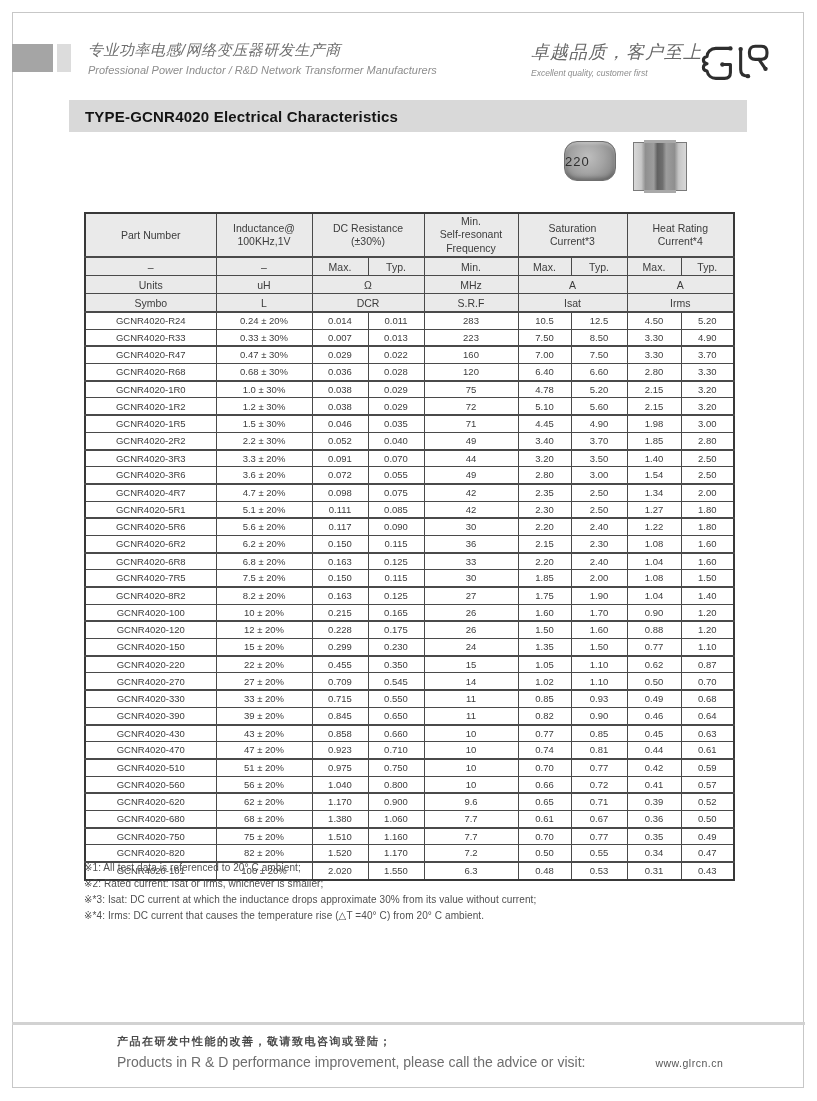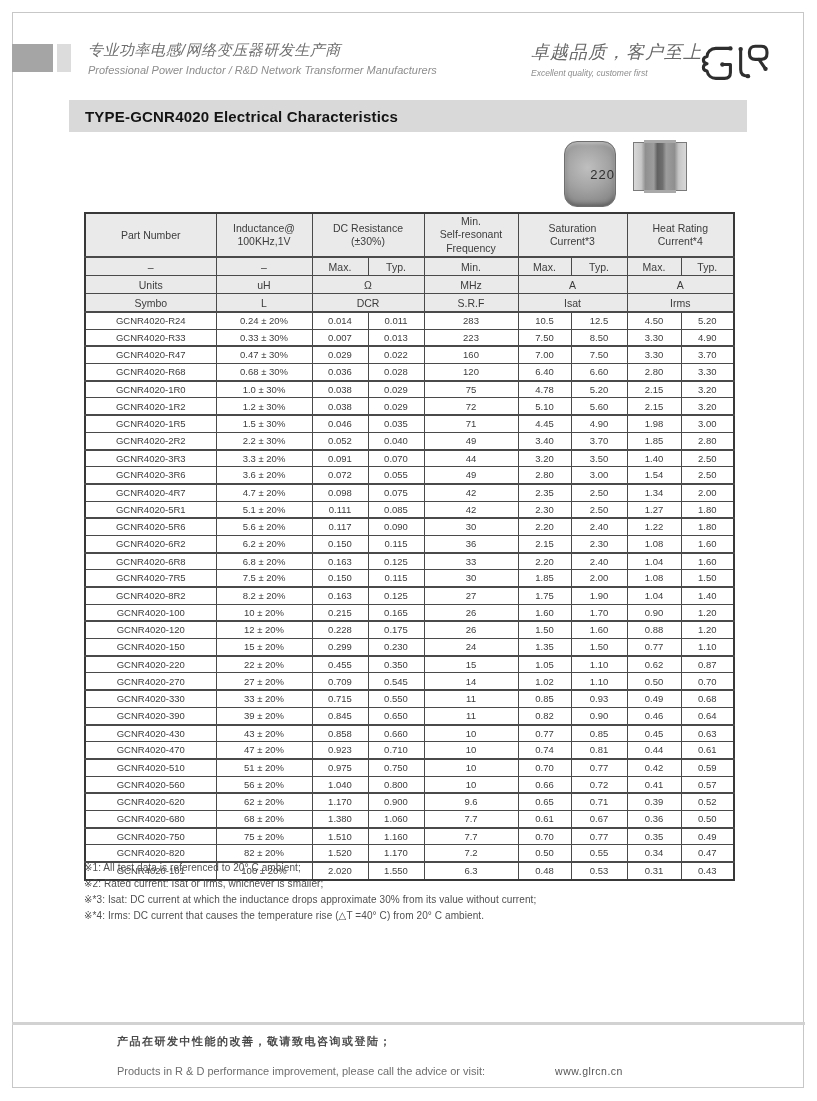--- a/index.html
+++ b/index.html
@@ -21,25 +21,25 @@
   .quality { position:absolute; left:531px; top:40px; }
   .quality-cn { font-size:18px; color:#686868; font-style:italic; letter-spacing:1px; }
   .quality-en { font-size:8.5px; color:#8d8d8d; font-style:italic; margin-top:4px; }
 
   .logo { position:absolute; left:699px; top:39px; width:76px; height:48px; }
 
   .title-bar { position:absolute; left:69px; top:100px; width:678px; height:32px;
     background:#d9d9d9; display:flex; align-items:center; }
   .title-text { font-size:15px; font-weight:bold; color:#141414; padding-left:16px; letter-spacing:0.2px; }
 
-  .img-top { position:absolute; left:564px; top:141px; width:52px; height:66px;
+  .img-top { position:absolute; left:564px; top:141px; width:52px; height:40px;
     border-radius:13px; border:1px solid #6f6f6f; box-sizing:border-box;
     background:radial-gradient(circle at 45% 40%, #bfbfbf 0%, #a4a4a4 45%, #898989 80%, #787878 100%);
     box-shadow:inset 0 2px 3px rgba(255,255,255,.35), inset 0 -2px 4px rgba(0,0,0,.3);
-    display:flex; align-items:center; justify-content:flex-end; }
+    display:flex; align-items:center; justify-content:flex-start; }
   .img-top span { font-size:13px; color:#2e2e2e; letter-spacing:1px; }
 
   .img-side { position:absolute; left:633px; top:142px; width:54px; height:49px;
     border:1px solid #7a7a7a; box-sizing:border-box;
     background:linear-gradient(90deg,#d8d8d8 0%,#c6c6c6 14%,#8f8f8f 22%,#9d9d9d 38%,#616161 45%,#6f6f6f 55%,#9d9d9d 62%,#8f8f8f 78%,#c6c6c6 86%,#d8d8d8 100%); }
   .img-side::before, .img-side::after { content:""; position:absolute; left:10px; right:10px; height:3px; background:#a9a9a9; }
   .img-side::before { top:-3px; } .img-side::after { bottom:-3px; }
 
   .spec-table { position:absolute; left:84px; top:212px; width:650px;
     border-collapse:collapse; table-layout:fixed; font-size:9.5px; color:#3c3c3c;
@@ -54,21 +54,21 @@
   .spec-table tbody tr:nth-child(even) td { border-bottom-width:2px; }
   .pre { white-space:pre-line; line-height:1.25; }
 
   .notes { position:absolute; left:84px; top:862px; font-size:10px; color:#4f4f4f; }
   .notes div { margin-bottom:5px; letter-spacing:0.1px; }
 
   .footer-sep { position:absolute; left:12px; top:1022px; width:793px; height:3px; background:#d2d2d2; }
   .footer { position:absolute; left:117px; top:1034px; }
   .footer-cn { font-size:11px; font-weight:bold; color:#4a4a4a; letter-spacing:1.5px; }
   .footer-row { display:flex; align-items:baseline; margin-top:5px; }
-  .footer-en { font-size:11px; color:#6e6e6e;margin-top:11px; }
+  .footer-en { font-size:14px; color:#6e6e6e; }
   .footer-url { font-size:10.5px; color:#555555; margin-left:70px; letter-spacing:0.5px; }
 </style>
 </head>
 <body>
 
 <div class="page-frame"></div>
 
 <div class="sq-dark"></div>
 <div class="sq-light"></div>
 

